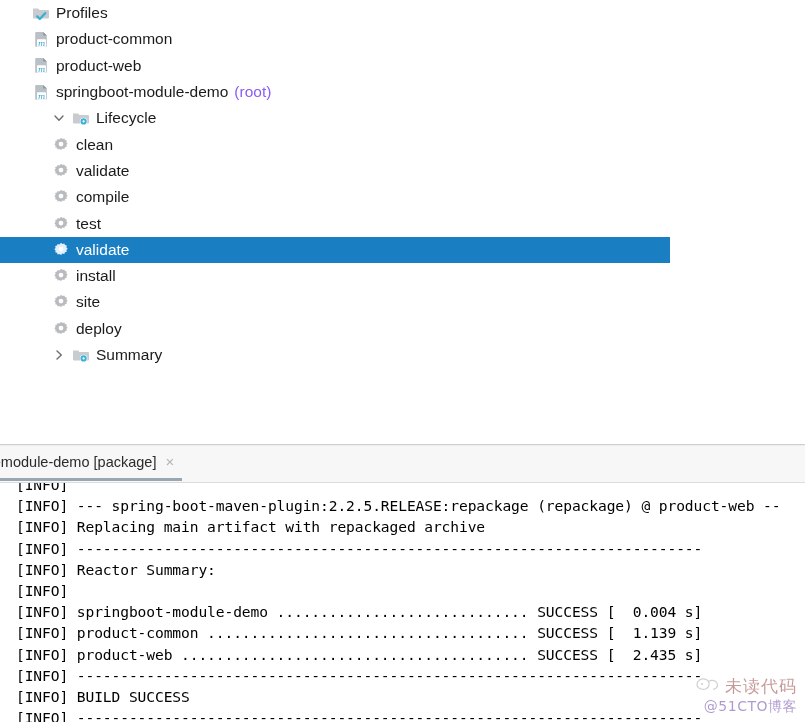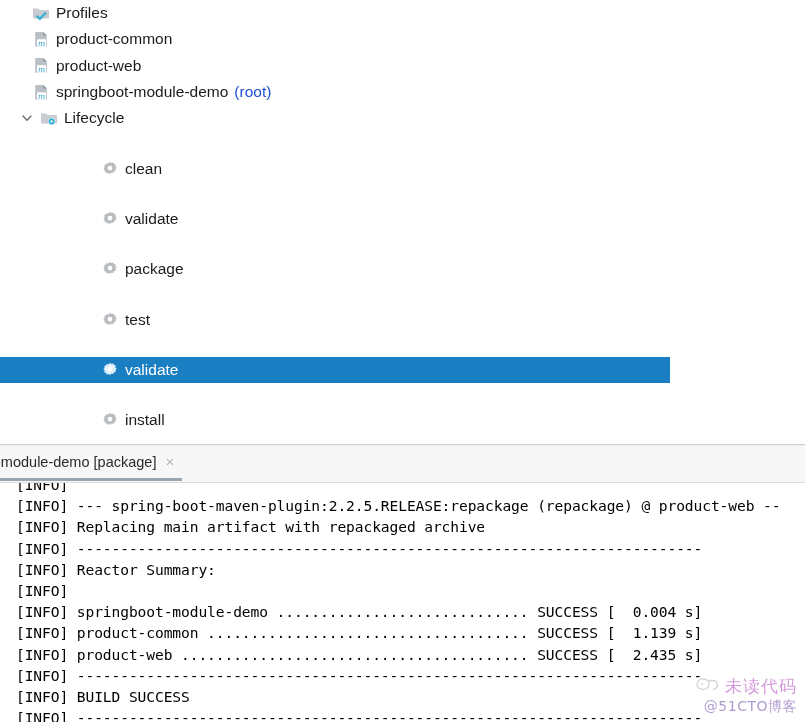--- a/index.html
+++ b/index.html
@@ -32,21 +32,21 @@
     font-size: 15.5px;
     color: #1b1b1b;
     white-space: nowrap;
     cursor: default;
   }
   .tree-row.selected {
     background: #1a7ec2;
     color: #ffffff;
   }
   .tree-row .label-dim {
-    color: #1d4ed8;
+    color: #8b5cf6;
     margin-left: 6px;
   }
 
   .twisty {
     width: 22px;
     min-width: 22px;
     display: flex;
     justify-content: center;
     align-items: center;
     color: #6e6e6e;
@@ -60,22 +60,22 @@
     display: flex;
     align-items: center;
     justify-content: center;
   }
   .ico svg { display: block; }
 
   .row-text { padding-left: 4px; }
 
   
   .ind-0 { padding-left: 8px; }
-  .ind-1 { padding-left: 16px; }
-  .ind-phase { padding-left: 77px; margin-top: 24px; }
+  .ind-1 { padding-left: 0; margin-left: 48px; }
+  .ind-phase { padding-left: 28px; }
 
   
   #panel-divider {
     position: absolute;
     left: 0;
     top: 444px;
     width: 805px;
     height: 1px;
     background: #d0d0d0;
   }
@@ -151,21 +151,21 @@
     bottom: 6px;
     text-align: left;
     opacity: 0.45;
     pointer-events: none;
     user-select: none;
   }
   #watermark .wm-main {
     display: flex;
     align-items: center;
     font-size: 17px;
-    color: #a21caf;
+    color: #7f1d1d;
     letter-spacing: 1px;
     font-family: "DejaVu Sans", sans-serif;
   }
   #watermark .wm-sub {
     font-size: 14px;
     color: #4c1d95;
     text-align: right;
     letter-spacing: 0.5px;
     font-family: "DejaVu Sans", sans-serif;
   }
@@ -259,21 +259,21 @@
       <span class="row-text">validate</span>
     </div>
     <div class="tree-row ind-phase">
       <span class="twisty"></span>
       <span class="ico">
         <svg width="16" height="16" viewBox="0 0 16 16">
           <path d="M8 0.8 l1.5 1.1 l1.8 -0.5 l0.7 1.7 l1.8 0.5 l-0.4 1.8 l1.3 1.3 l-1.3 1.3 l0.4 1.8 l-1.8 0.5 l-0.7 1.7 l-1.8 -0.5 L8 13.1 l-1.5 -1.1 l-1.8 0.5 l-0.7 -1.7 l-1.8 -0.5 l0.4 -1.8 L1.3 7.2 l1.3 -1.3 l-0.4 -1.8 l1.8 -0.5 l0.7 -1.7 l1.8 0.5 Z" fill="#b9bcbf"></path>
           <circle cx="8" cy="7.1" r="2.4" fill="#ffffff"></circle>
         </svg>
       </span>
-      <span class="row-text">package</span>
+      <span class="row-text">compile</span>
     </div>
     <div class="tree-row ind-phase">
       <span class="twisty"></span>
       <span class="ico">
         <svg width="16" height="16" viewBox="0 0 16 16">
           <path d="M8 0.8 l1.5 1.1 l1.8 -0.5 l0.7 1.7 l1.8 0.5 l-0.4 1.8 l1.3 1.3 l-1.3 1.3 l0.4 1.8 l-1.8 0.5 l-0.7 1.7 l-1.8 -0.5 L8 13.1 l-1.5 -1.1 l-1.8 0.5 l-0.7 -1.7 l-1.8 -0.5 l0.4 -1.8 L1.3 7.2 l1.3 -1.3 l-0.4 -1.8 l1.8 -0.5 l0.7 -1.7 l1.8 0.5 Z" fill="#b9bcbf"></path>
           <circle cx="8" cy="7.1" r="2.4" fill="#ffffff"></circle>
         </svg>
       </span>
       <span class="row-text">test</span>

